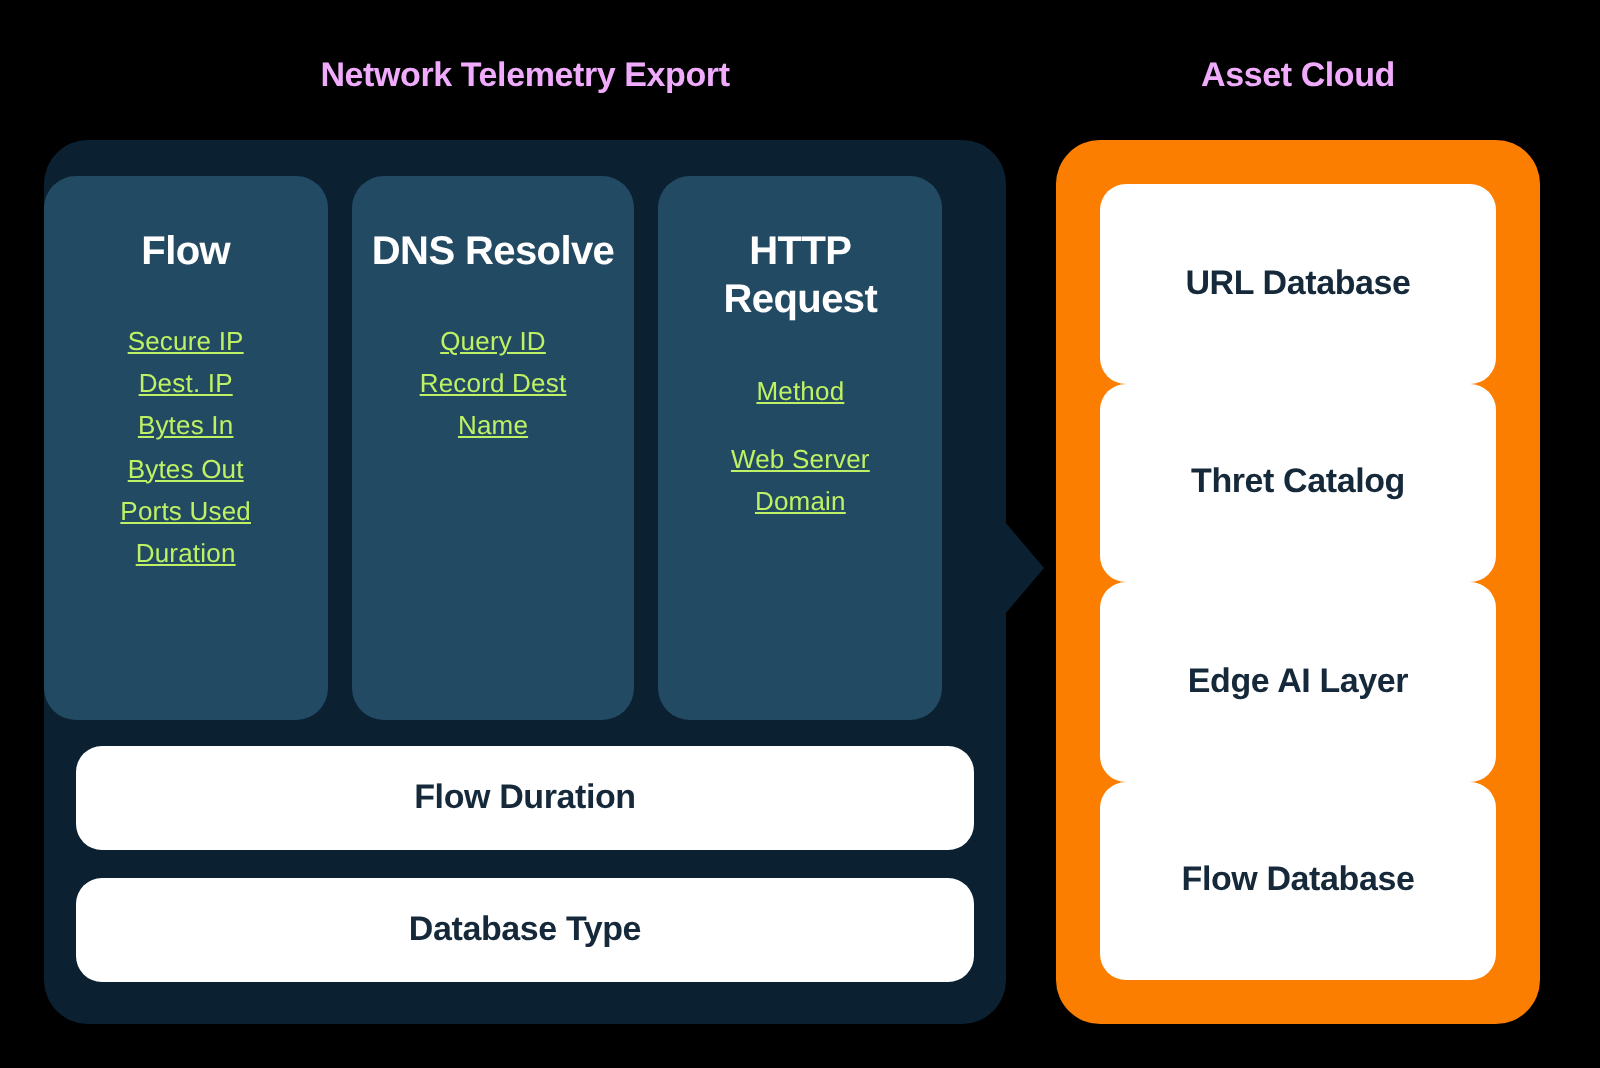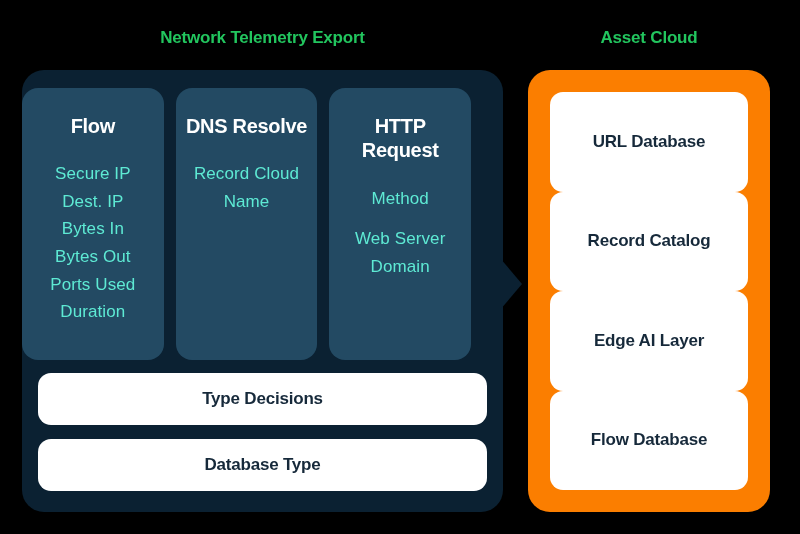--- a/index.html
+++ b/index.html
@@ -18,21 +18,21 @@
     height: 534px;
     background: #000000;
   }
 
   
   .section-header {
     position: absolute;
     font-size: 17px;
     font-weight: bold;
     letter-spacing: -0.2px;
-    color: #22c55e;
+    color: #f0abfc;
     text-align: center;
     white-space: nowrap;
   }
   #header-left  { left: 22px;  top: 28px; width: 481px; }
   #header-right { left: 528px; top: 28px; width: 242px; }
 
   
   #telemetry-panel {
     position: absolute;
     left: 22px;
@@ -78,24 +78,25 @@
     font-weight: bold;
     color: #ffffff;
     line-height: 1.22;
     letter-spacing: -0.3px;
     margin-bottom: 22px;
   }
 
   .column-fields { display: block; }
 
   .column-field {
-    font-size: 17px;
-    color: #5eead4;
+    font-size: 13px;
+    color: #bef264;
     line-height: 1.62;
     letter-spacing: 0.1px;
+    text-decoration: underline;
   }
   .column-field.spaced { margin-top: 13px; }
 
   
   .panel-bar {
     position: absolute;
     left: 16px;
     width: 449px;
     height: 52px;
     background: #ffffff;
@@ -166,56 +167,57 @@
           <div class="column-field">Bytes In</div>
           <div class="column-field">Bytes Out</div>
           <div class="column-field">Ports Used</div>
           <div class="column-field">Duration</div>
         </div>
       </div>
 
       <div class="column-card">
         <div class="column-title">DNS Resolve</div>
         <div class="column-fields">
-          <div class="column-field">Record Cloud</div>
+          <div class="column-field">Query ID</div>
+          <div class="column-field">Record Dest</div>
           <div class="column-field">Name</div>
         </div>
       </div>
 
       <div class="column-card">
         <div class="column-title">HTTP Request</div>
         <div class="column-fields">
           <div class="column-field">Method</div>
           <div class="column-field spaced">Web Server</div>
           <div class="column-field">Domain</div>
         </div>
       </div>
 
     </div>
 
     <div class="panel-bar" id="bar-flow-decisions">
-      <span class="panel-bar-label">Type Decisions</span>
+      <span class="panel-bar-label">Flow Duration</span>
     </div>
 
     <div class="panel-bar" id="bar-database-sync">
       <span class="panel-bar-label">Database Type</span>
     </div>
 
   </div>
 
   <div id="flow-arrow"></div>
 
   <div id="asset-panel">
 
     <div class="asset-card">
       <span class="asset-card-label">URL Database</span>
     </div>
 
     <div class="asset-card">
-      <span class="asset-card-label">Record Catalog</span>
+      <span class="asset-card-label">Thret Catalog</span>
     </div>
 
     <div class="asset-card">
       <span class="asset-card-label">Edge AI Layer</span>
     </div>
 
     <div class="asset-card">
       <span class="asset-card-label">Flow Database</span>
     </div>
 

